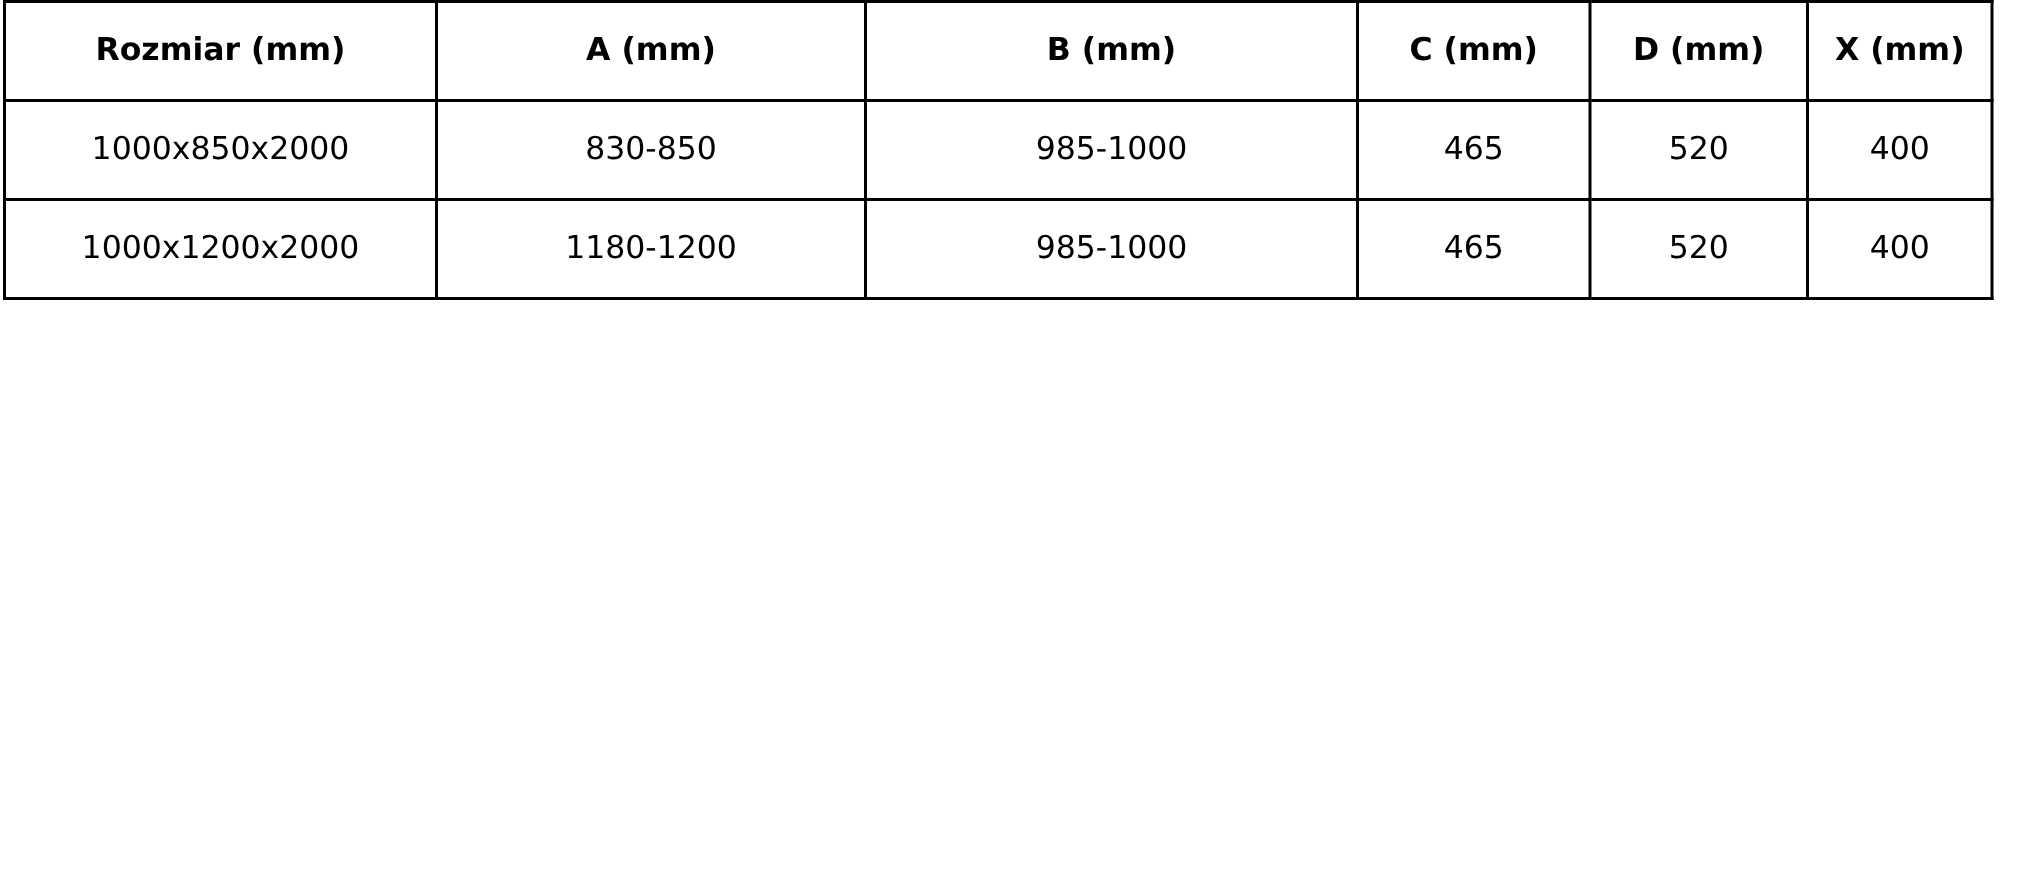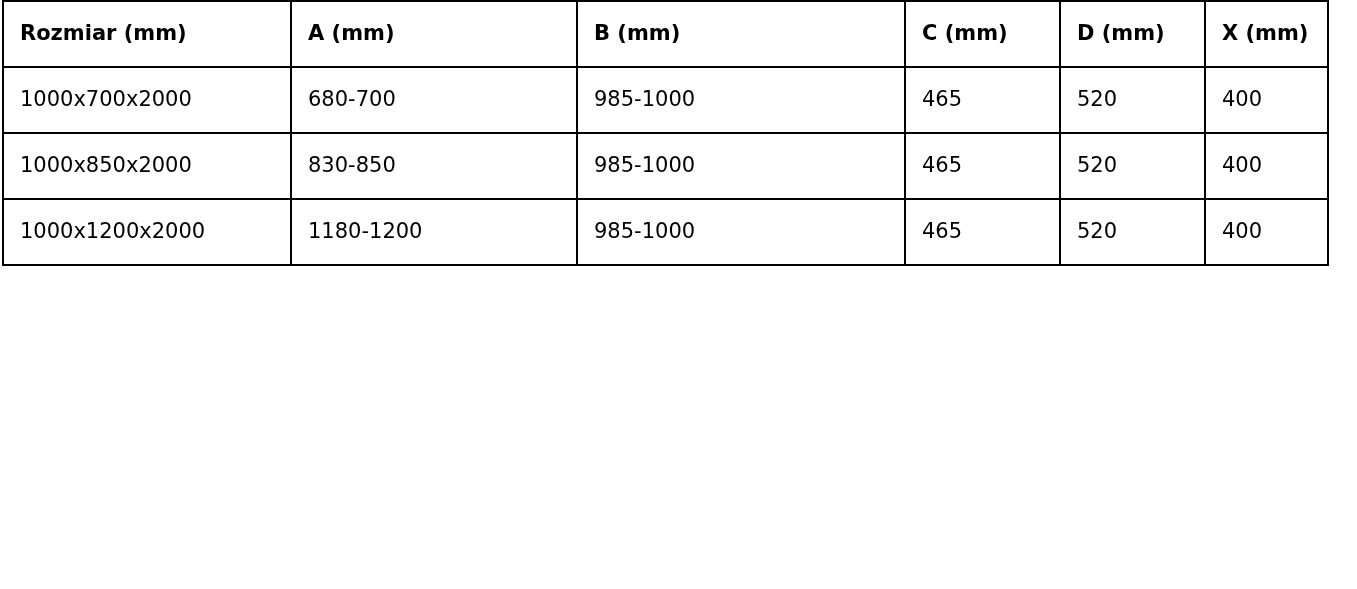--- a/index.html
+++ b/index.html
@@ -21,21 +21,21 @@
   }
   table.size-table {
     border-collapse: collapse;
     width: 1325px;
     margin: 0 0 0 2px;
     table-layout: fixed;
   }
   table.size-table th,
   table.size-table td {
     border: 2px solid #000000;
-    text-align: left;
+    text-align: center;
     vertical-align: middle;
     height: 64px;
     padding: 0 16px;
     font-size: 21px;
     line-height: 1.2;
     white-space: nowrap;
   }
   table.size-table th {
     font-weight: bold;
     font-size: 21px;
@@ -69,28 +69,20 @@
         <th>Rozmiar (mm)</th>
         <th>A (mm)</th>
         <th>B (mm)</th>
         <th>C (mm)</th>
         <th>D (mm)</th>
         <th>X (mm)</th>
       </tr>
     </thead>
     <tbody>
       <tr>
-        <td>1000x700x2000</td>
-        <td>680-700</td>
-        <td>985-1000</td>
-        <td>465</td>
-        <td>520</td>
-        <td>400</td>
-      </tr>
-      <tr>
         <td>1000x850x2000</td>
         <td>830-850</td>
         <td>985-1000</td>
         <td>465</td>
         <td>520</td>
         <td>400</td>
       </tr>
       <tr>
         <td>1000x1200x2000</td>
         <td>1180-1200</td>

